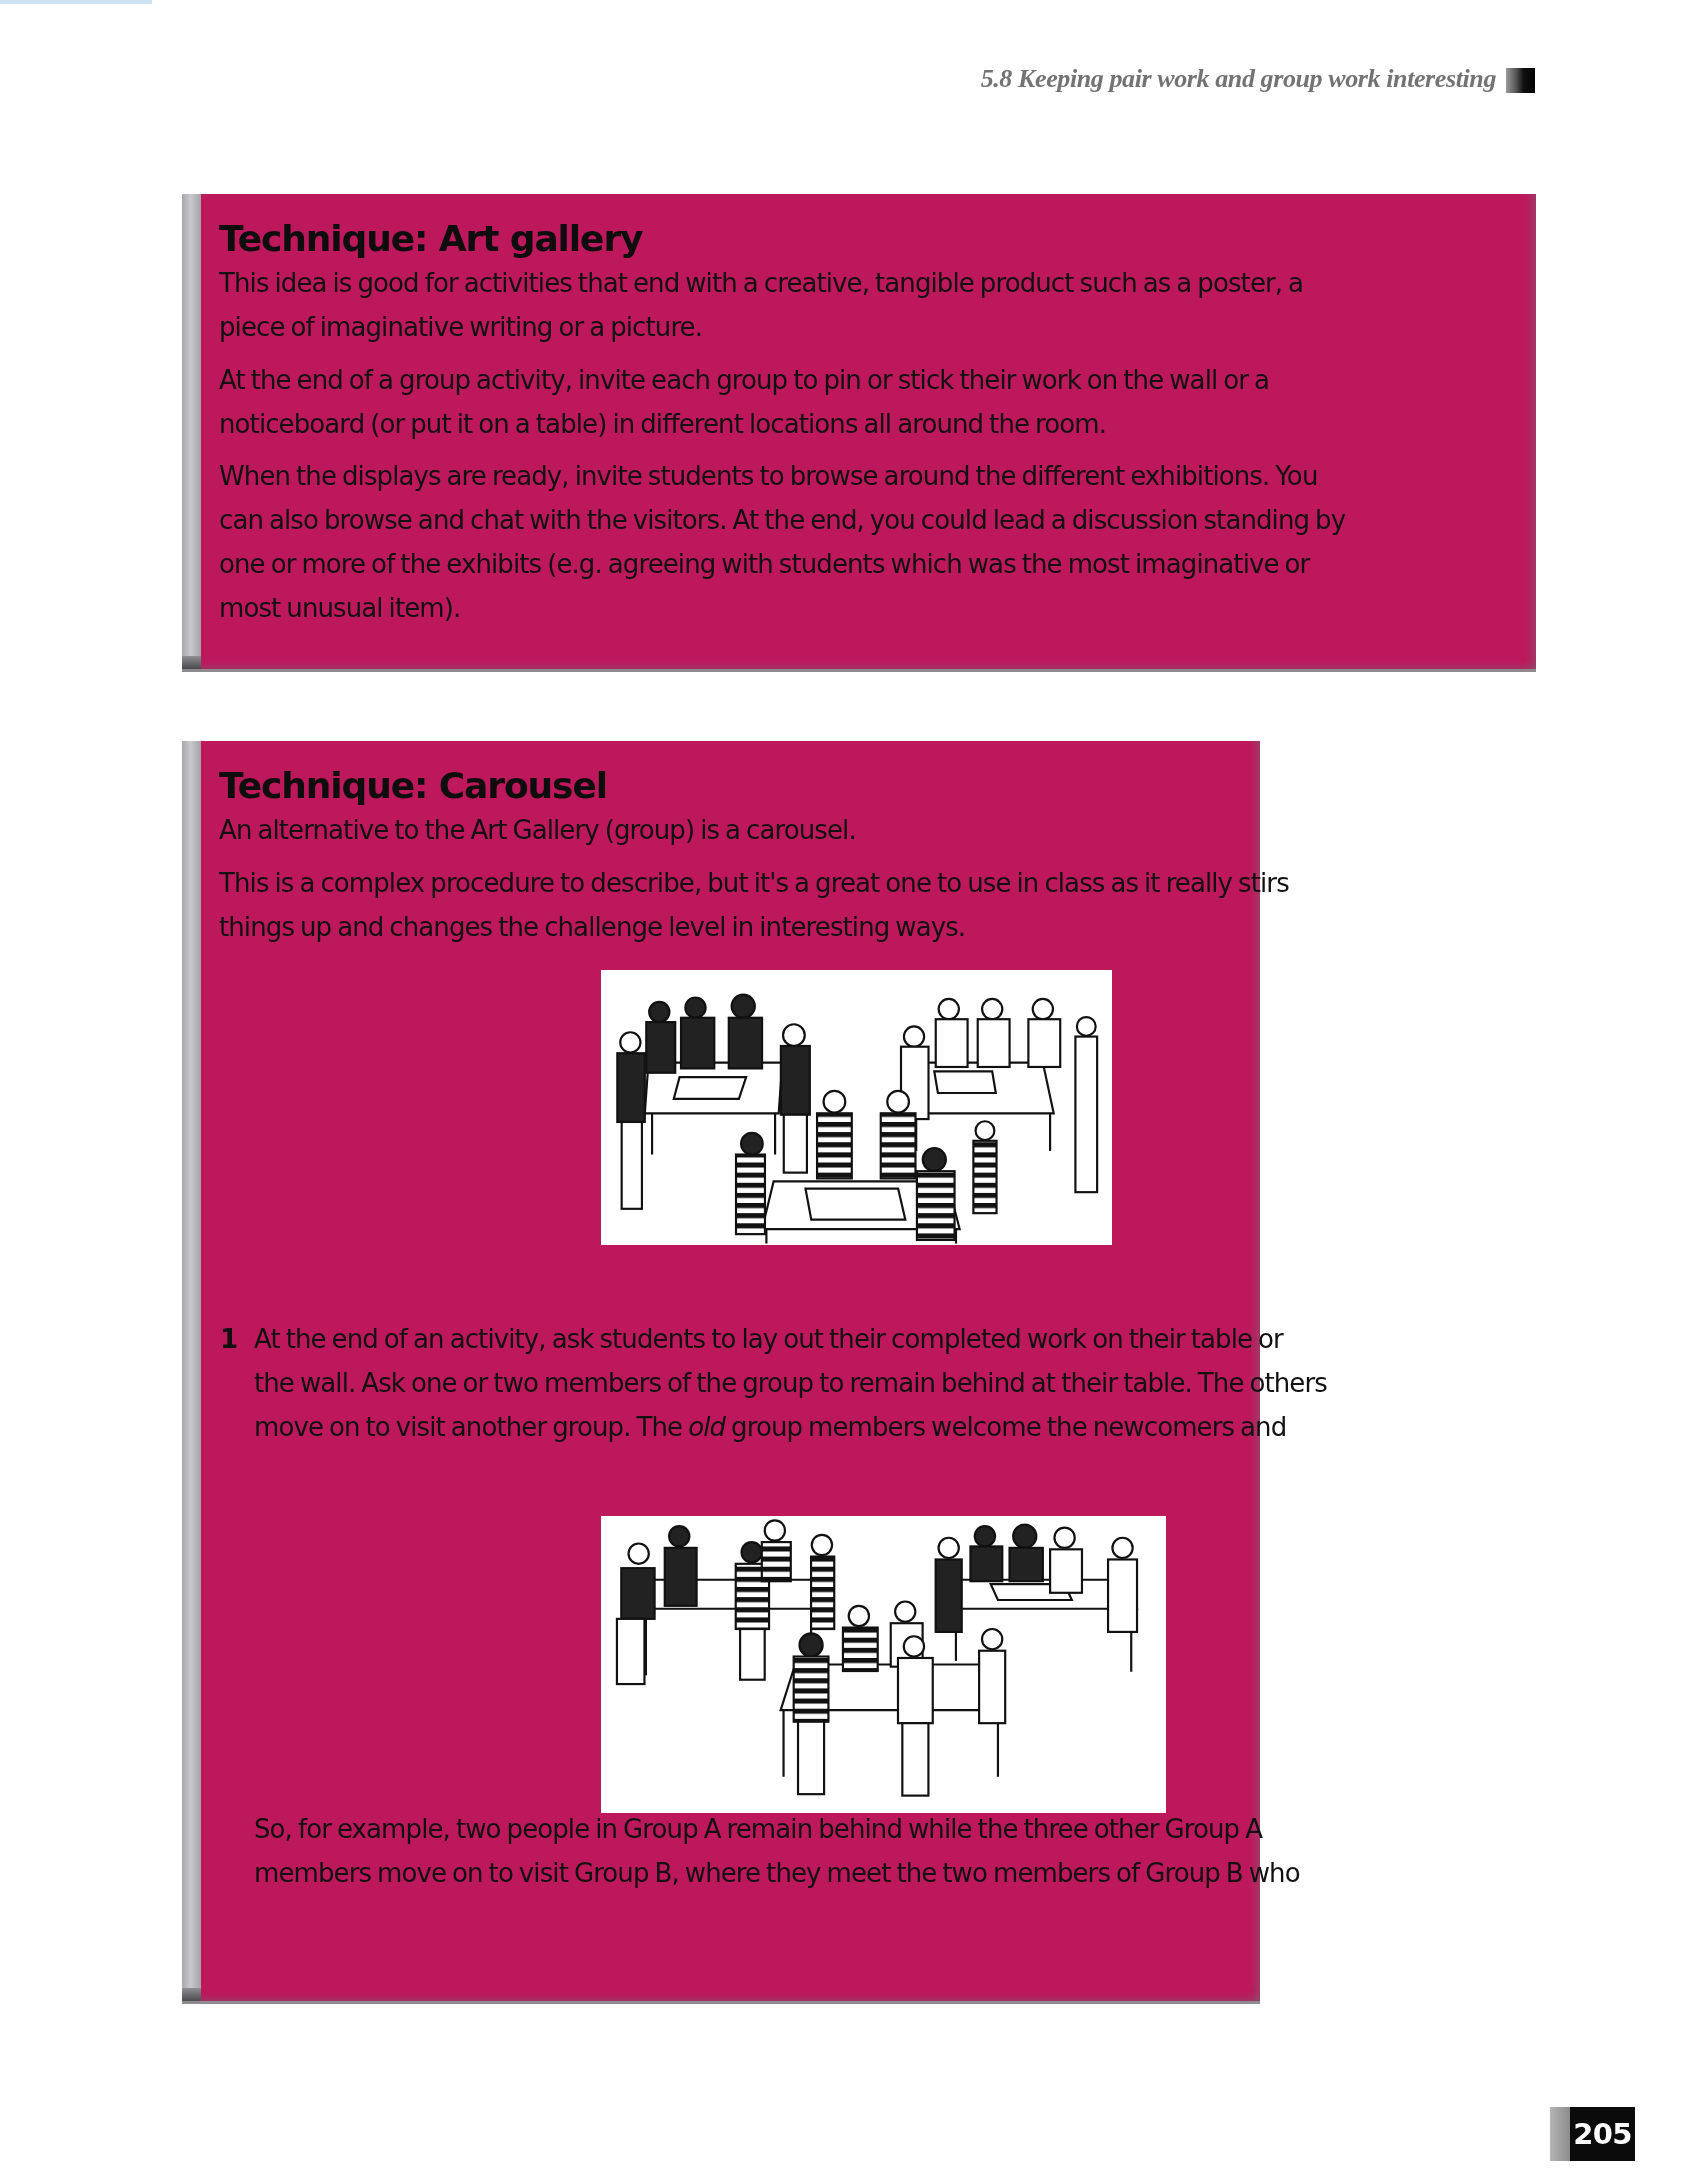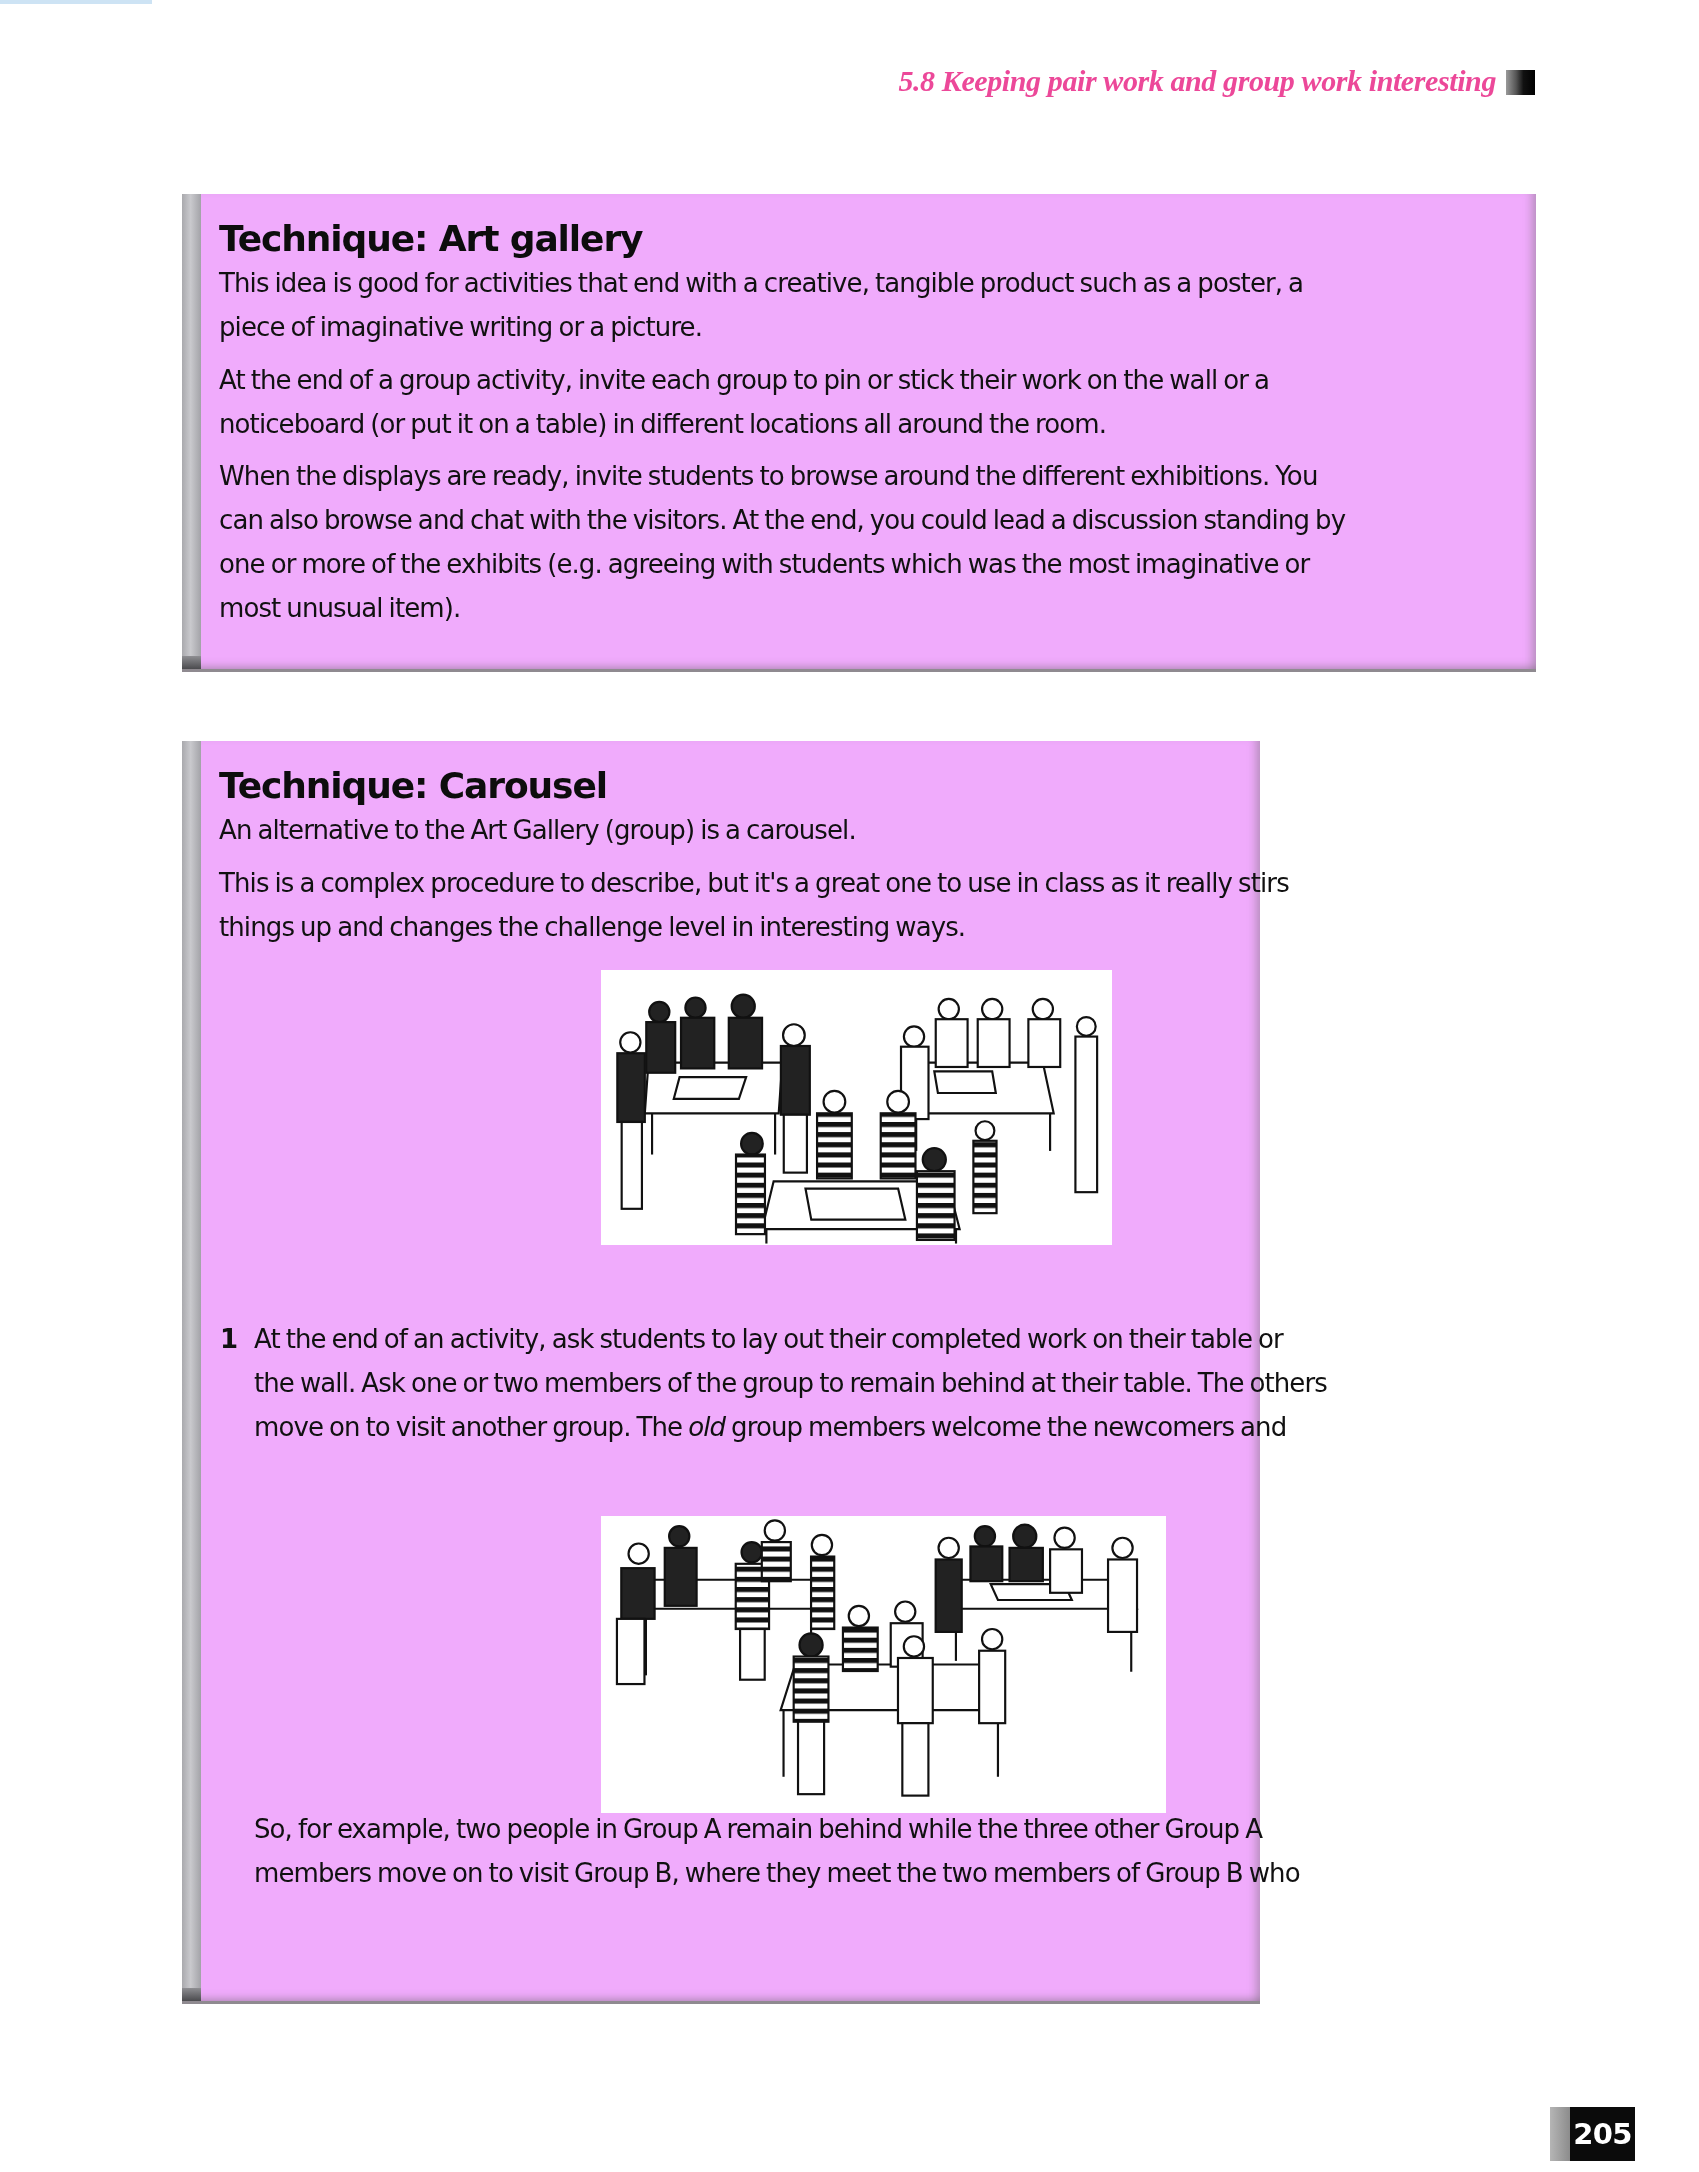--- a/index.html
+++ b/index.html
@@ -1,25 +1,25 @@
 <!DOCTYPE html>
 <html style="font-size:11.6px"><head>
 <meta charset="utf-8">
 <style>
   html, body { margin: 0; padding: 0; background: #ffffff; }
   body { width: 1700px; height: 2172px; position: relative; overflow: hidden;
          font-family: "DejaVu Sans", "Liberation Sans", sans-serif; color: #111; }
 
   .running-head { position: absolute; top: 64px; right: 165px; display: flex; align-items: center; gap: 10px; }
   .running-head-text { font-family: "Liberation Serif", "DejaVu Serif", serif; font-style: italic; font-weight: bold;
-                       font-size: 30px; letter-spacing: -0.4px; color: #ec4899; white-space: nowrap; }
+                       font-size: 26px; letter-spacing: -0.4px; color: #737373; white-space: nowrap; }
   .head-square { width: 29px; height: 24.6px; background: linear-gradient(90deg, #9a9a9a 0%, #555 35%, #111 60%, #000 100%);
                  margin-top: 2.9px; }
 
-  .technique-box { position: absolute; left: 182px; width: 1354px; background: #f0abfc;
+  .technique-box { position: absolute; left: 182px; width: 1354px; background: #be185d;
                    box-shadow: inset -10px 0 8.7px -5.8px rgba(120,110,120,0.45), inset 0 -11.6px 8.7px -7.2px rgba(110,100,110,0.55); }
   .technique-box .left-bar { position: absolute; left: 0; top: 0; bottom: 0; width: 19px;
                    background: linear-gradient(90deg, #a9a9ad 0%, #c9c9cd 45%, #a3a3a8 100%); }
   .technique-box .left-bar::after { content: ""; position: absolute; left: 0; right: 0; bottom: 0; height: 16px;
                    background: linear-gradient(180deg, #8e8e92 0%, #3b3b3e 100%); }
   .technique-box .bottom-line { position: absolute; left: 0; right: 0; bottom: 0; height: 2.9px; background: #8f8a90; }
 
   #box-art { top: 194px; height: 478px; }
   #box-carousel { top: 741px; height: 1263px; width: 1078px; }
 

